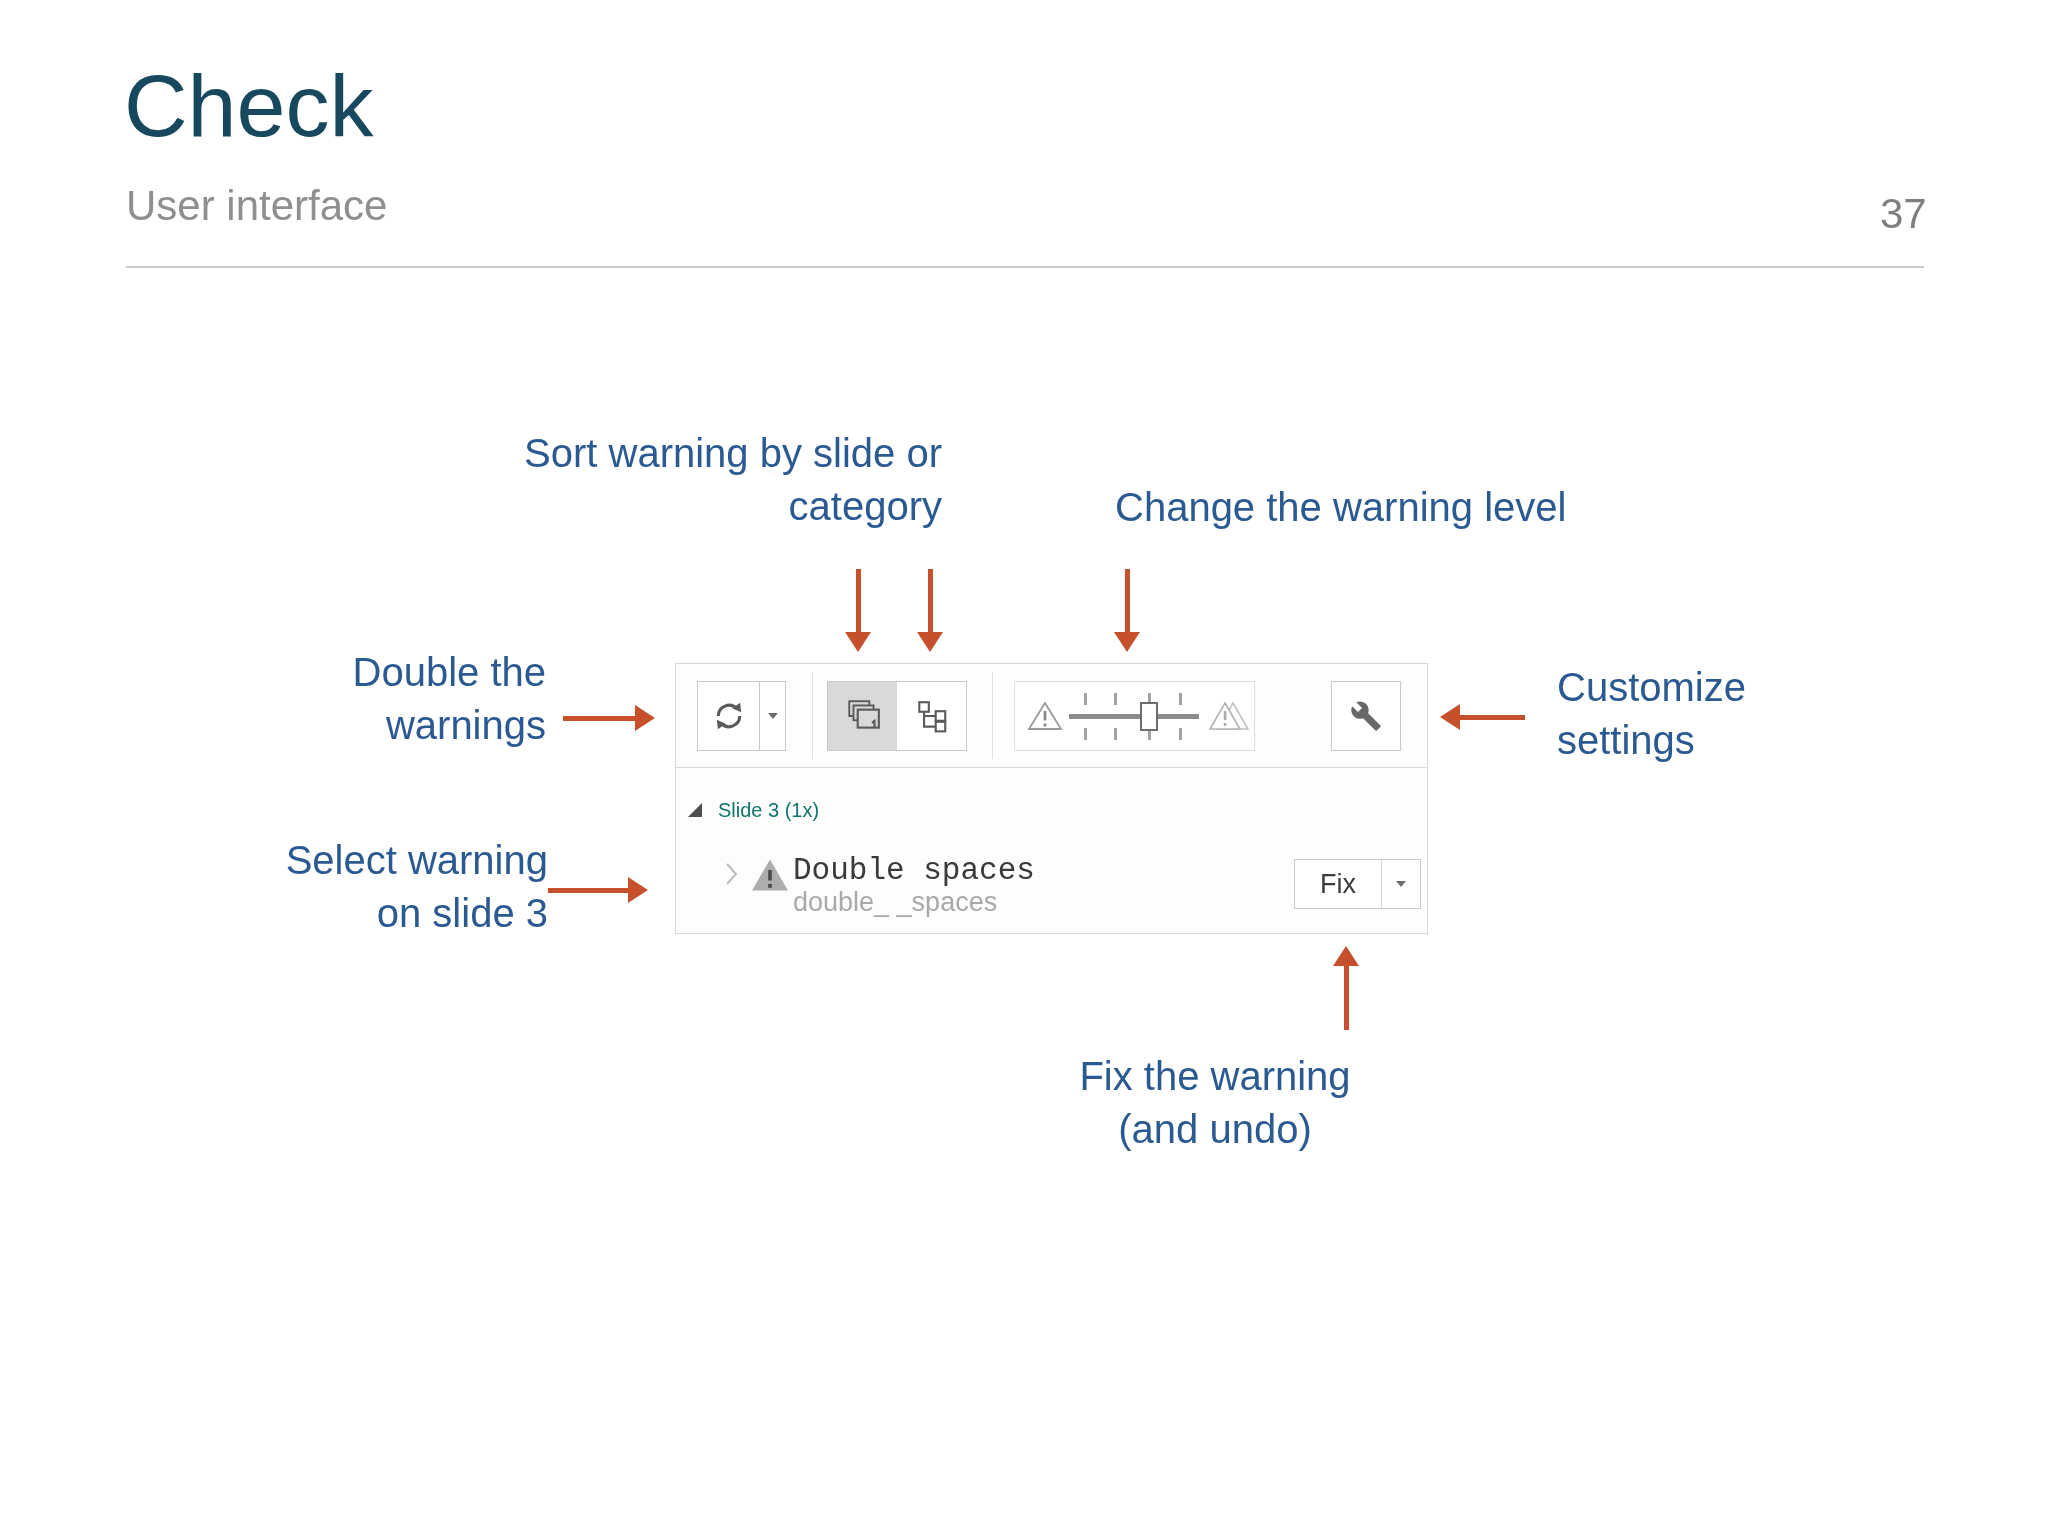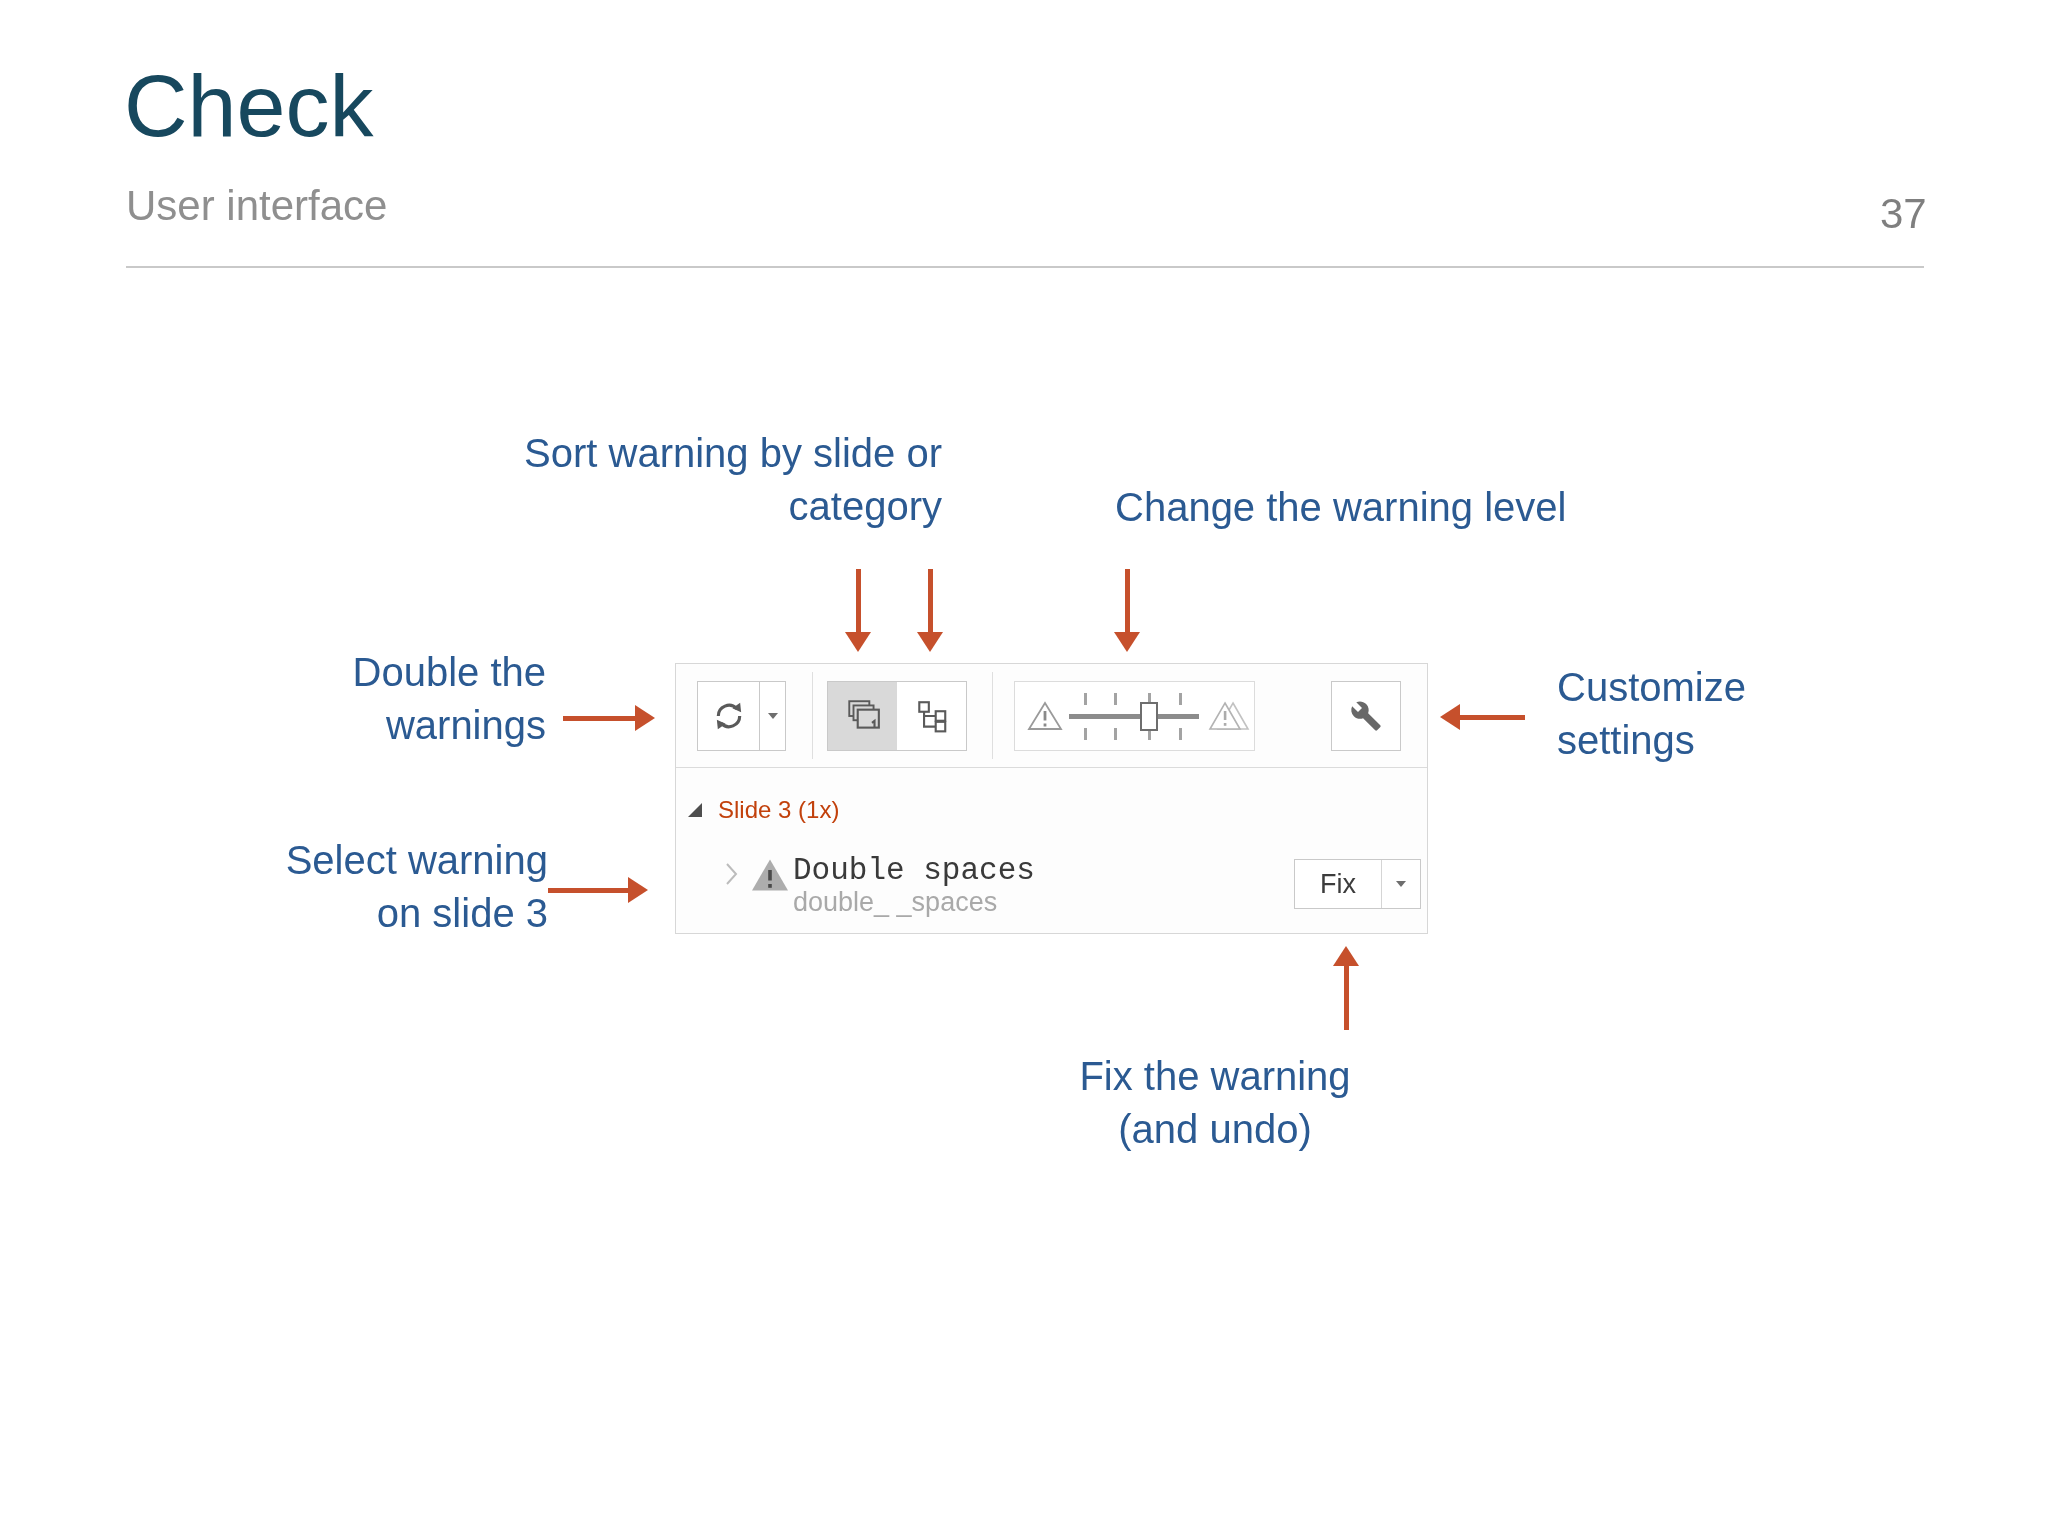--- a/index.html
+++ b/index.html
@@ -65,21 +65,21 @@
   .tick.t-top { top:11px; height:12px; }
   .tick.t-bot { top:46px; height:12px; }
   .slider-thumb { width:18px; height:29px; top:20px; left:125px; background:#FFF; border:2px solid #6E6E6E; }
 
   .btn-settings { left:655px; top:17px; width:70px; height:70px; }
 
   .panel-divider { left:0; top:103px; width:100%; height:1px; background:#DBDBDB; }
 
   .group-row { left:0; top:128px; width:100%; height:36px; display:flex; align-items:center; padding-left:12px; }
   .tree-expanded { width:0; height:0; border-left:14px solid transparent; border-bottom:14px solid #4E4E4E; }
-  .group-label { margin-left:16px; font-size:24px; color:#c2410c; }
+  .group-label { margin-left:16px; font-size:20px; color:#0f766e; }
 
   .warning-title  { left:117px; top:189px; font-size:31px; color:#3A3A3A;font-family:Liberation Mono, monospace; }
   .warning-detail { left:117px; top:223px; font-size:27px; color:#A9A9A9; }
 
   .btn-fix { left:618px; top:195px; width:127px; height:50px; border:1px solid #C9C9C9; background:#fff; display:flex; }
   .btn-fix .main { width:86px; height:100%; display:flex; align-items:center; justify-content:center;
                    font-size:27px; color:#3C3C3C; }
   .btn-fix .main::first-letter { text-decoration:underline; }
   .btn-fix .split { width:1px; height:100%; background:#D5D5D5; }
   .btn-fix .dd { flex:1; height:100%; display:flex; align-items:center; justify-content:center; }

